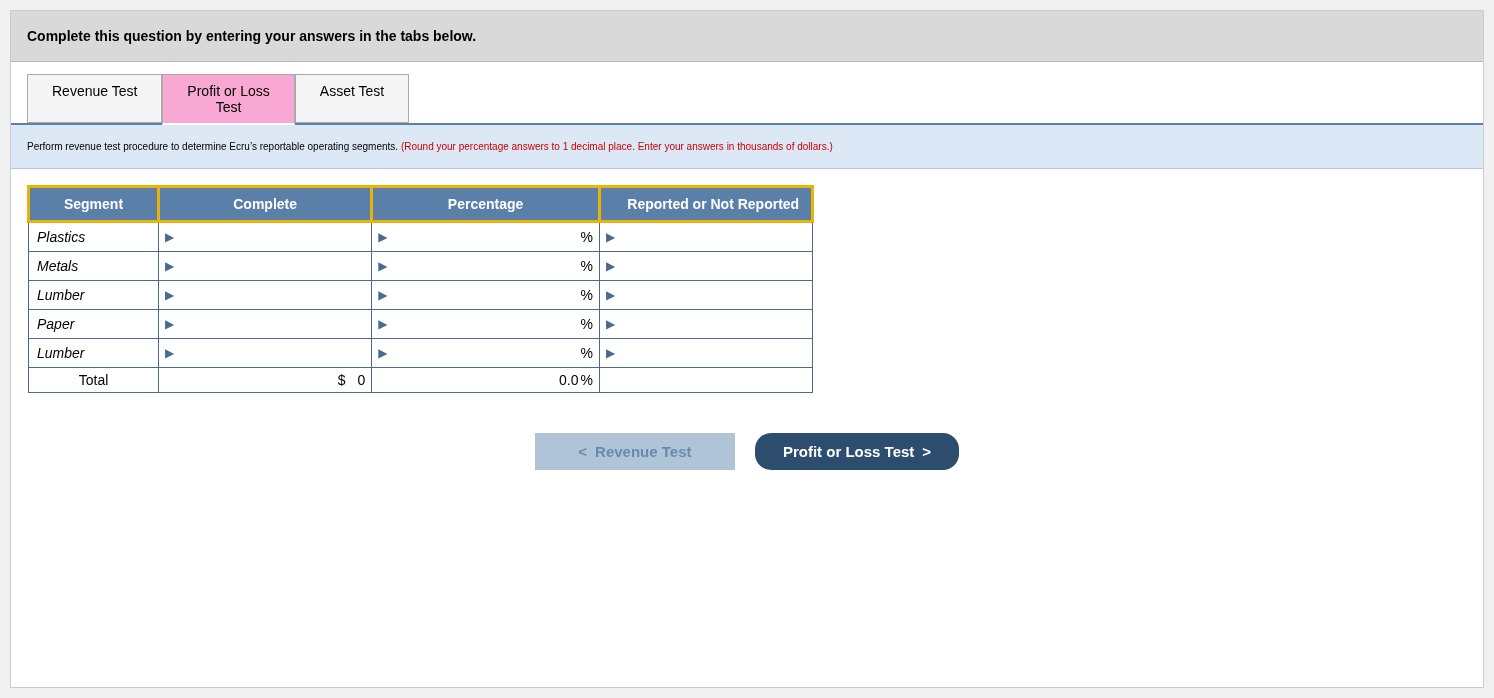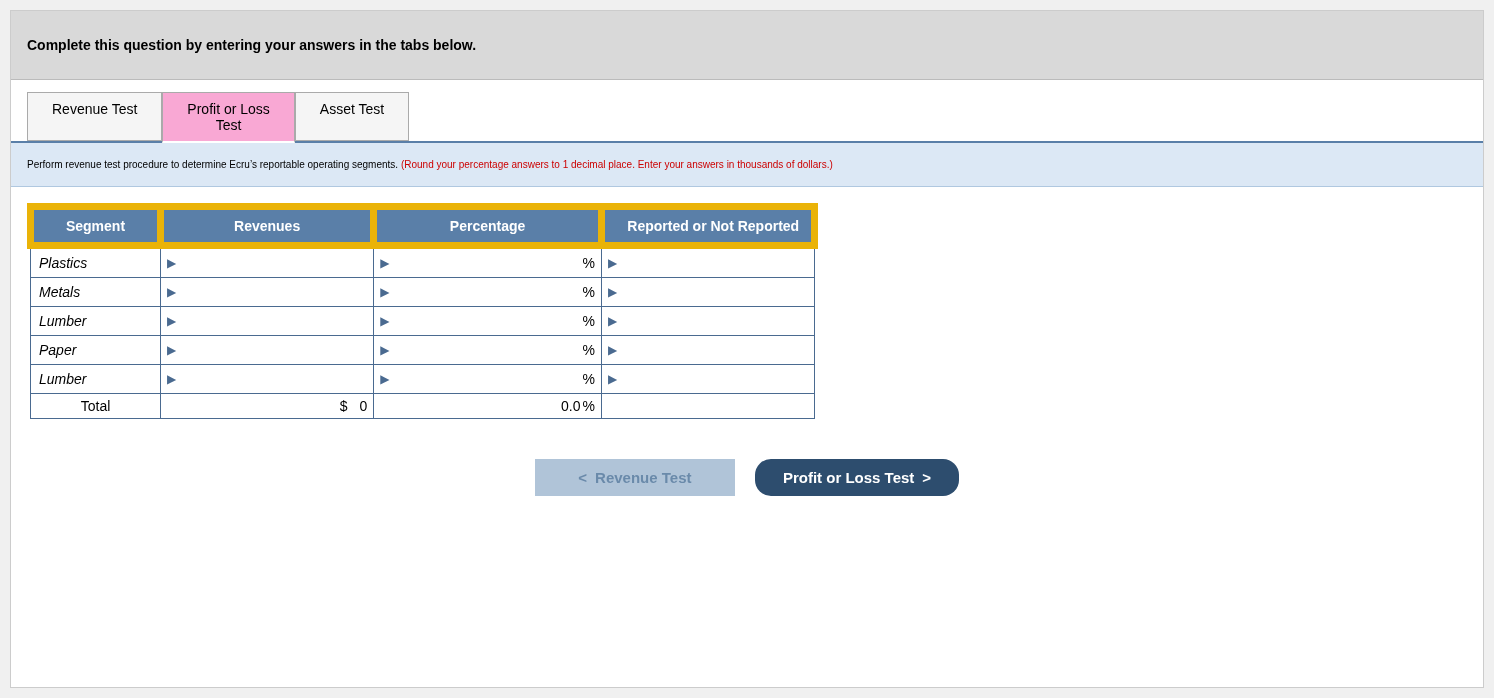--- a/index.html
+++ b/index.html
@@ -12,21 +12,21 @@
       flex-direction: column;
     }
     .page-wrapper {
       background: #fff;
       margin: 10px;
       border: 1px solid #ccc;
       flex: 1;
     }
     .instruction-bar {
       background: #d9d9d9;
-      padding: 26px 16px;
+      padding: 17px 16px;
       font-weight: bold;
       font-size: 14px;
       border-bottom: 1px solid #bbb;
     }
     .tabs-container {
       display: flex;
       padding: 12px 16px 0 16px;
       border-bottom: 2px solid #5a7fa8;
       background: #fff;
     }
@@ -72,21 +72,21 @@
       border-collapse: collapse;
       font-size: 14px;
       min-width: 500px;
     }
     table thead tr {
       background: #5a7fa8;
       color: #fff;
     }
     table thead th {
       padding: 8px 12px;
-      border: 7px solid #eab308;
+      border: 3px solid #eab308;
       font-weight: bold;
       text-align: center;
     }
     table tbody tr {
       border: 1px solid #4a6a90;
     }
     table tbody td {
       border: 1px solid #4a6a90;
       padding: 4px 6px;
       vertical-align: middle;
@@ -202,21 +202,21 @@
 
     <div class="description-box">
       <span>Perform revenue test procedure to determine Ecru’s reportable operating segments.&nbsp;</span><span class="red-text">(Round your percentage answers to 1 decimal place. Enter your answers in thousands of dollars.)</span>
     </div>
 
     <div class="table-wrapper">
       <table>
         <thead>
           <tr>
             <th style="text-align:center;min-width:130px;">Segment</th>
-            <th style="min-width:130px;">Revenues</th>
+            <th style="min-width:130px;">Complete</th>
             <th style="min-width:130px;">Percentage</th>
             <th style="min-width:170px;text-align:right;">Reported or Not Reported</th>
           </tr>
         </thead>
         <tbody>
 
           <tr>
             <td class="segment-cell">Plastics</td>
             <td class="input-cell">
               <div class="input-with-arrow">

